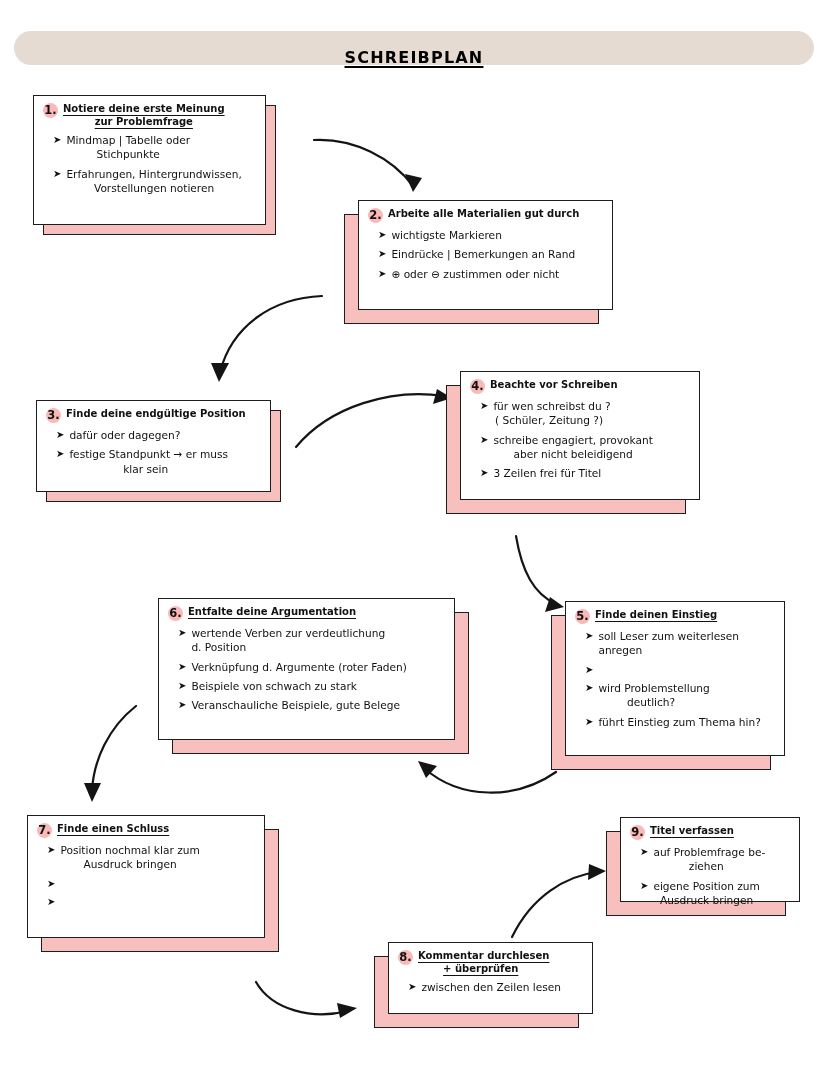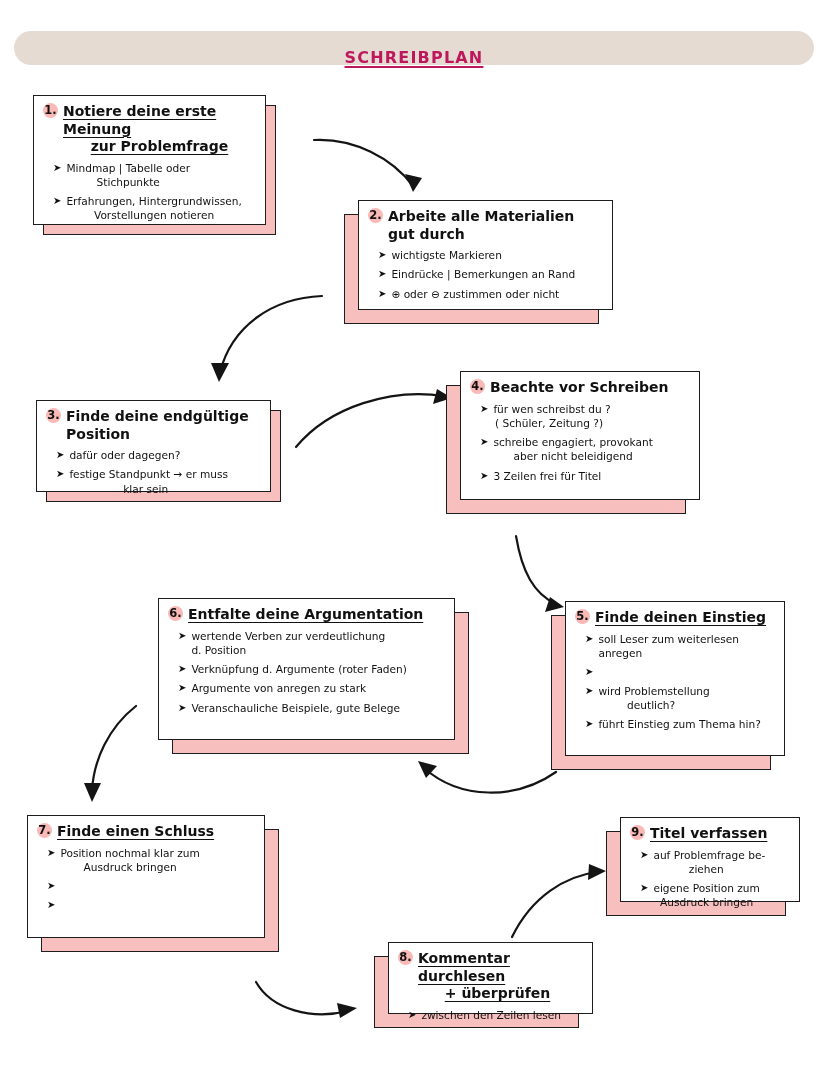--- a/index.html
+++ b/index.html
@@ -12,21 +12,21 @@
 
   
   .banner{
     position:absolute;left:14px;top:31px;width:800px;height:34px;
     background:#e6dbd2;border-radius:17px;
   }
   .banner-text{
     position:absolute;left:0;top:0;width:800px;height:52px;
     display:flex;align-items:center;justify-content:center;
     font-size:16px;letter-spacing:1.2px;font-weight:700;
-    color:#be185d;
+    color:#000000;
     text-decoration:underline;text-underline-offset:3px;
     text-decoration-thickness:1.5px;
   }
 
   
   .card{position:absolute;}
   .card .shadow{
     position:absolute;left:10px;top:10px;width:100%;height:100%;
     background:#f7bfbd;border:1.6px solid #1d1d1d;box-sizing:border-box;
   }
@@ -39,21 +39,21 @@
     display:flex;align-items:flex-start;gap:2px;
     margin-bottom:5px;
   }
   .num{
     display:inline-flex;align-items:center;justify-content:center;
     min-width:15px;height:15px;border-radius:50%;
     background:#f8b9b7;color:#111;font-size:11.5px;font-weight:700;
     flex:0 0 auto;margin-right:3px;line-height:1;
   }
   .head-title{
-    font-size:14px;font-weight:600;line-height:1.25;
+    font-size:10px;font-weight:600;line-height:1.25;
     text-decoration:underline;text-underline-offset:2.5px;
     text-decoration-thickness:1.1px;
   }
   .head-title.nounder{text-decoration:none;}
   .bullets{margin:0;padding:0;list-style:none;}
   .bullets li{
     display:flex;align-items:flex-start;gap:5px;
     font-size:10.6px;line-height:1.35;margin:0 0 5px 10px;
   }
   .bullets li .arr{flex:0 0 auto;font-size:10px;line-height:1.35;}
@@ -285,21 +285,21 @@
             <span>wertende Verben zur verdeutlichung</span>
             <span style="display:block">d. Position</span>
           </span>
         </li>
         <li>
           <span class="arr">➤</span>
           <span class="txt">Verknüpfung d. Argumente (roter Faden)</span>
         </li>
         <li>
           <span class="arr">➤</span>
-          <span class="txt">Argumente von anregen zu stark</span>
+          <span class="txt">Beispiele von schwach zu stark</span>
         </li>
         <li>
           <span class="arr">➤</span>
           <span class="txt">Veranschauliche Beispiele, gute Belege</span>
         </li>
       </ul>
     </div>
   </div>
 
   <div class="card" style="left:27px;top:815px;width:238px;height:123px;">

